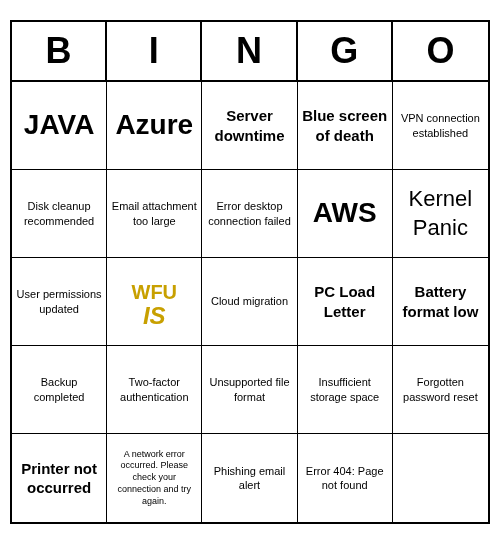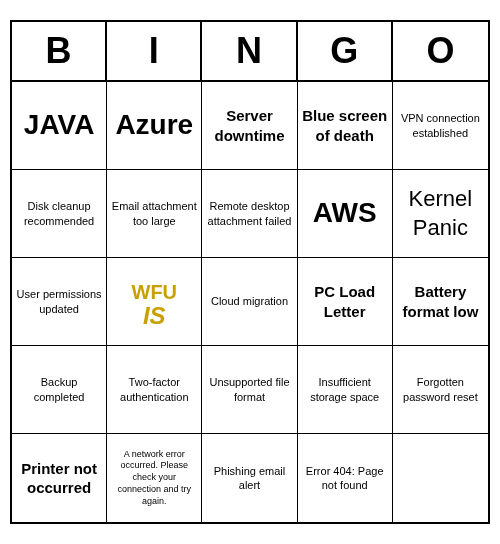--- a/index.html
+++ b/index.html
@@ -120,21 +120,21 @@
       <div class="bingo-cell">
         <span class="cell-text">VPN connection established</span>
       </div>
       <div class="bingo-cell">
         <span class="cell-text">Disk cleanup recommended</span>
       </div>
       <div class="bingo-cell">
         <span class="cell-text">Email attachment too large</span>
       </div>
       <div class="bingo-cell">
-        <span class="cell-text">Remote desktop attachment failed</span>
+        <span class="cell-text">Error desktop connection failed</span>
       </div>
       <div class="bingo-cell">
         <span class="cell-text xlarge">AWS</span>
       </div>
       <div class="bingo-cell">
         <span class="cell-text large">Kernel Panic</span>
       </div>
       <div class="bingo-cell">
         <span class="cell-text">User permissions updated</span>
       </div>

